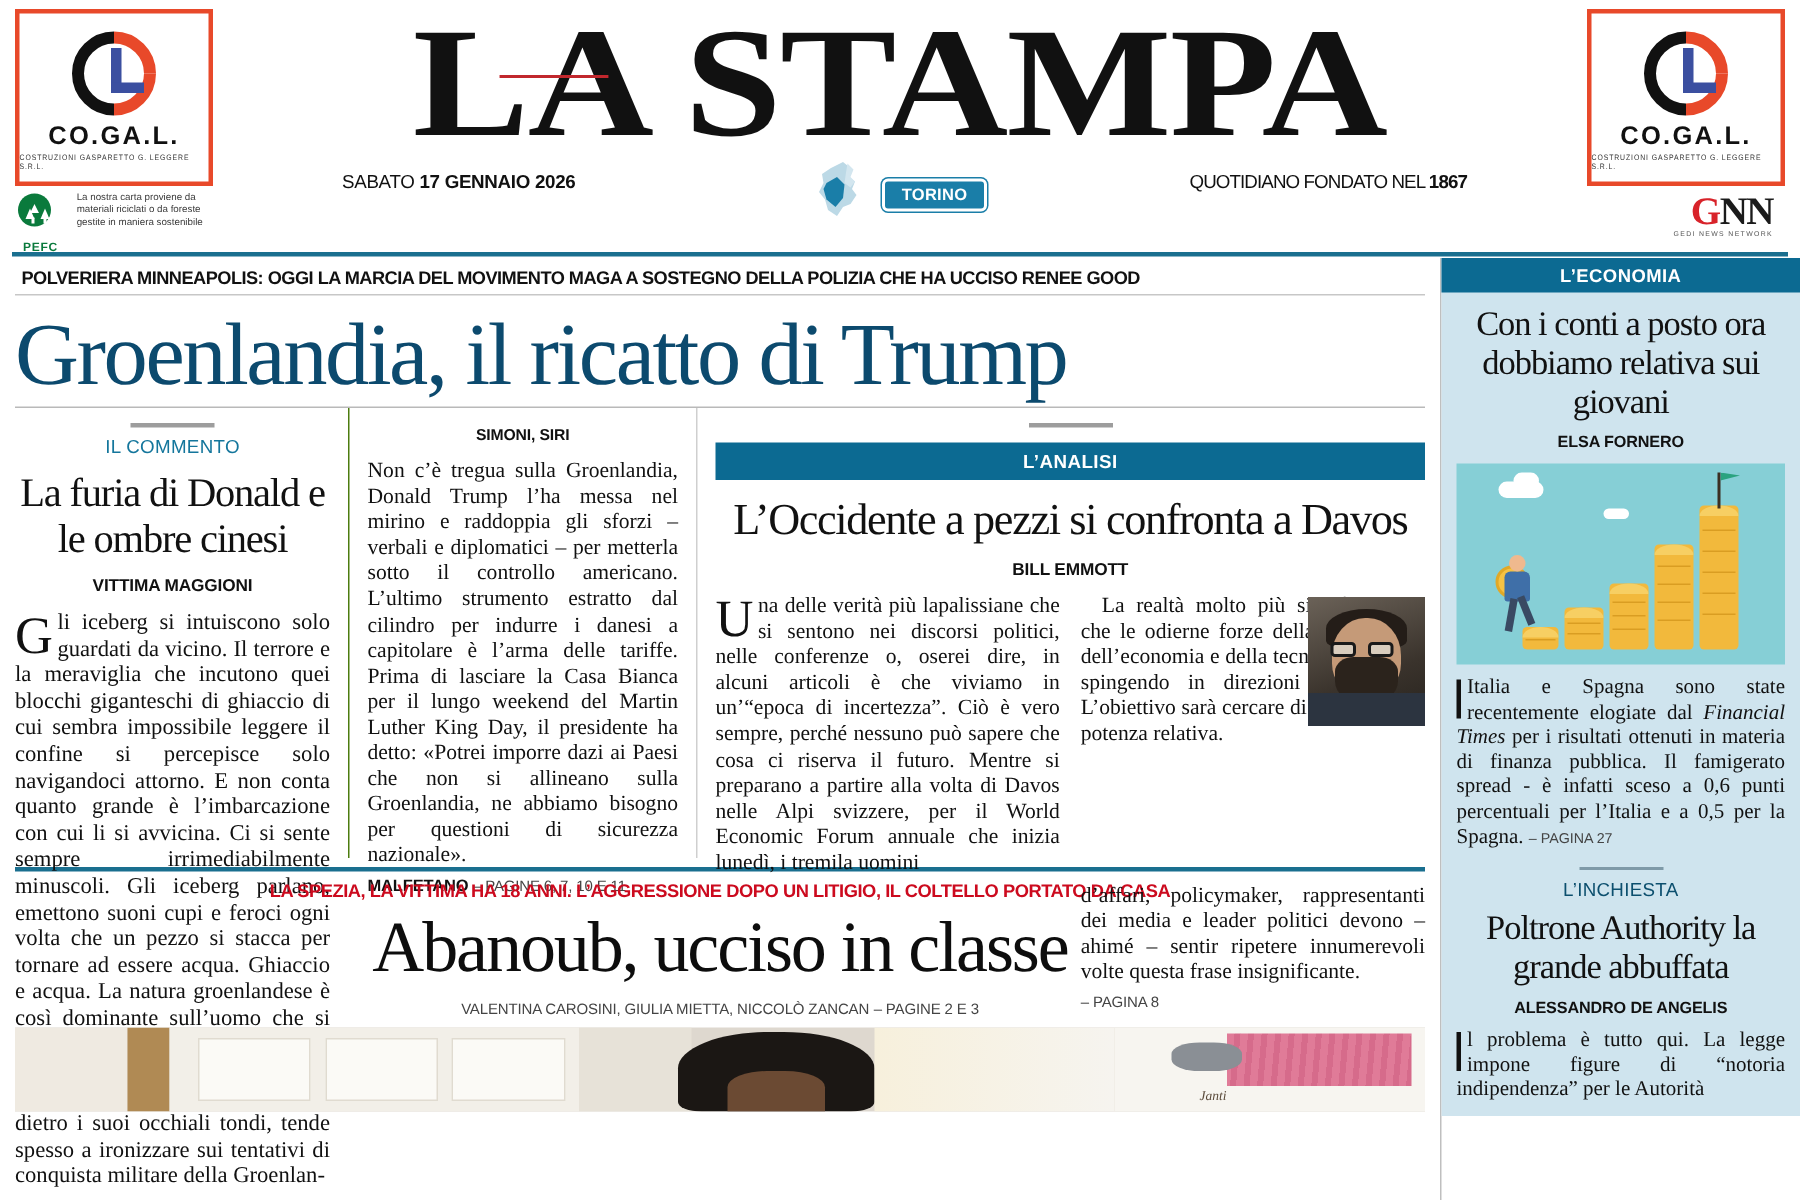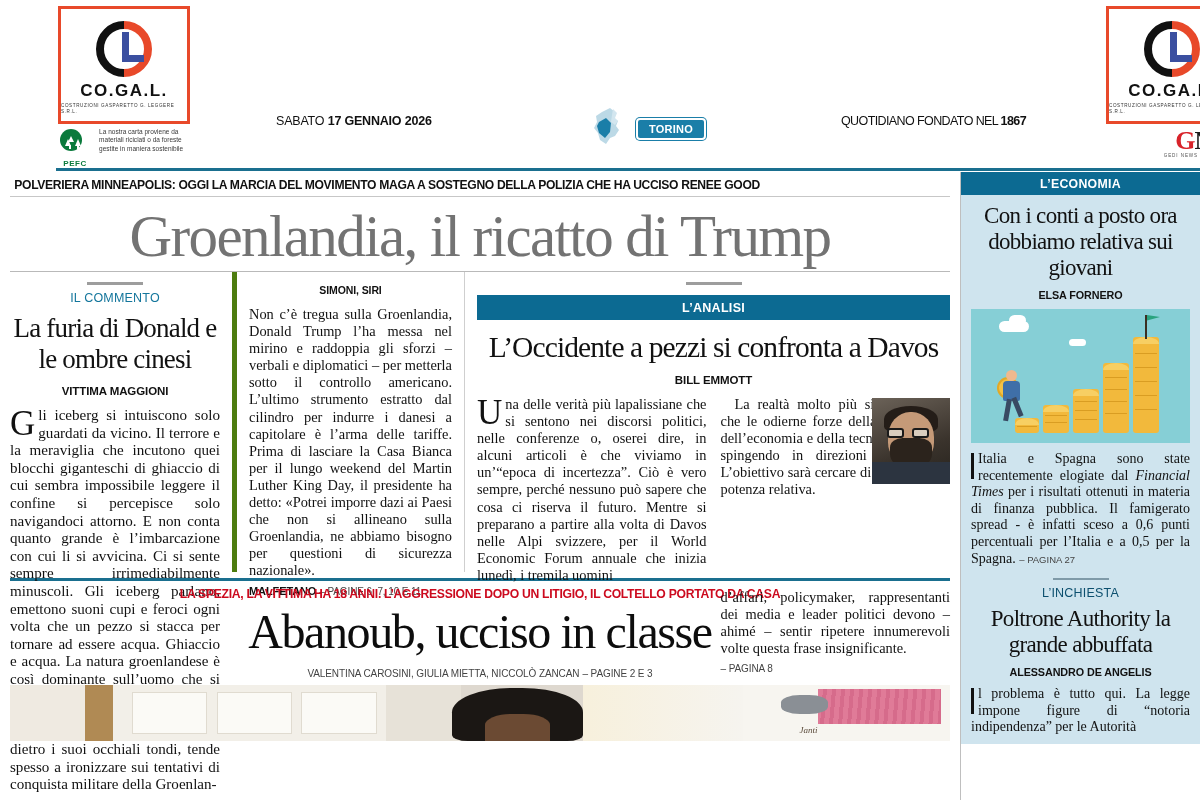--- a/index.html
+++ b/index.html
@@ -4,21 +4,21 @@
 <title>La Stampa — Prima pagina</title>
 <style>
   * { box-sizing: border-box; margin: 0; padding: 0; }
   html, body {
     width: 1200px; height: 800px;
     background: #ffffff;
     font-family: "Liberation Serif", serif;
     color: #111111;
     overflow: hidden;
   }
-  .page { position: relative; width: 1200px; height: 572px; background:#fff;padding-left:48px; }
+  .page { position: relative; width: 1200px; height: 572px; background:#fff; }
 
   
   .masthead { position: relative; height: 170px; width: 1200px; }
 
   .adbox {
     position: absolute; top: 6px; width: 132px; height: 118px;
     border: 3px solid #e8492a; background: #fff;
     display: flex; flex-direction: column; align-items: center; justify-content: center;
   }
   .adbox.left { left: 10px; }
@@ -132,36 +132,35 @@
     transform: scaleX(.995);
   }
   .rule-thin { height: 1px; background: #c7c7c7; margin: 0 10px; }
 
   
   .lead-headline {
     font-family: "Liberation Serif", serif;
     font-weight: 400;
     font-size: 59px; line-height: 62px;
     letter-spacing: -1.6px;
-    text-align: center;
     padding: 8px 10px 2px 10px;
-    color: #737373;
+    color: #0c4a6e;
   }
   .lead-sub {
     font-family: "Liberation Sans", sans-serif;
     font-size: 17.5px; line-height: 22px; letter-spacing: -.7px;
     text-align: center; color: #141414;
     padding: 6px 8px 8px 8px;
   }
   .rule-sub { height: 1px; background: #b9b9b9; margin: 2px 10px 0 10px; }
 
   
   .cols3 { display: flex; padding: 0 10px; height: 300px; }
   .c1 { width: 222px; padding-right: 12px; }
-  .c2 { width: 232px; padding: 0 12px; border-left: 5px solid #4d7c0f; }
+  .c2 { width: 232px; padding: 0 12px; border-left: 1px solid #4d7c0f; }
   .c3 { flex: 1; padding-left: 12px; border-left: 1px solid #cfcfcf; }
 
   .sec-rule { width: 56px; height: 3px; background: #9d9d9d; margin: 10px auto 6px auto; }
   .sec-label {
     font-family: "Liberation Sans", sans-serif;
     font-weight: 400; font-size: 12.5px; letter-spacing: .2px;
     text-align: center; color: #14769c; margin-bottom: 8px;
   }
   .comment-title {
     font-family: "Liberation Serif", serif;
@@ -367,20 +366,26 @@
           <path d="M9 18 l3-7 3 7z M12 14 l3-6 3 6z" fill="#fff"></path>
           <path d="M19 18 l3-7 3 7z" fill="#fff"></path>
           <rect x="13" y="17" width="2" height="4" fill="#fff"></rect>
           <rect x="21" y="17" width="2" height="4" fill="#fff"></rect>
         </svg>
         <div class="pefc-word">PEFC</div>
       </div>
       <div class="pefc-text">La nostra carta proviene da materiali riciclati o da foreste gestite in maniera sostenibile</div>
     </div>
 
+    <div class="title-wrap">
+      <div class="la-stampa">
+        <span>LA STAMPA</span>
+        <span class="redline"></span>
+      </div>
+    </div>
 
     <div class="meta-row">
       <div class="meta-date">
         <span>SABATO </span><b>17 GENNAIO 2026</b>
       </div>
       <div class="edition">
         <span>
           <svg viewBox="0 0 42 42" width="42" height="42">
             <path d="M20 2 l5 4 -1 6 4 3 -2 5 3 4 -4 6 -5 2 -4 6 -6 -4 -2 -7 -4 -5 3 -6 -1 -6 6 -4z" fill="#bcd9e6"></path>
             <path d="M9 16 l7 -4 5 5 -1 9 -5 6 -6 -5 -2 -7z" fill="#1a7ea8"></path>

